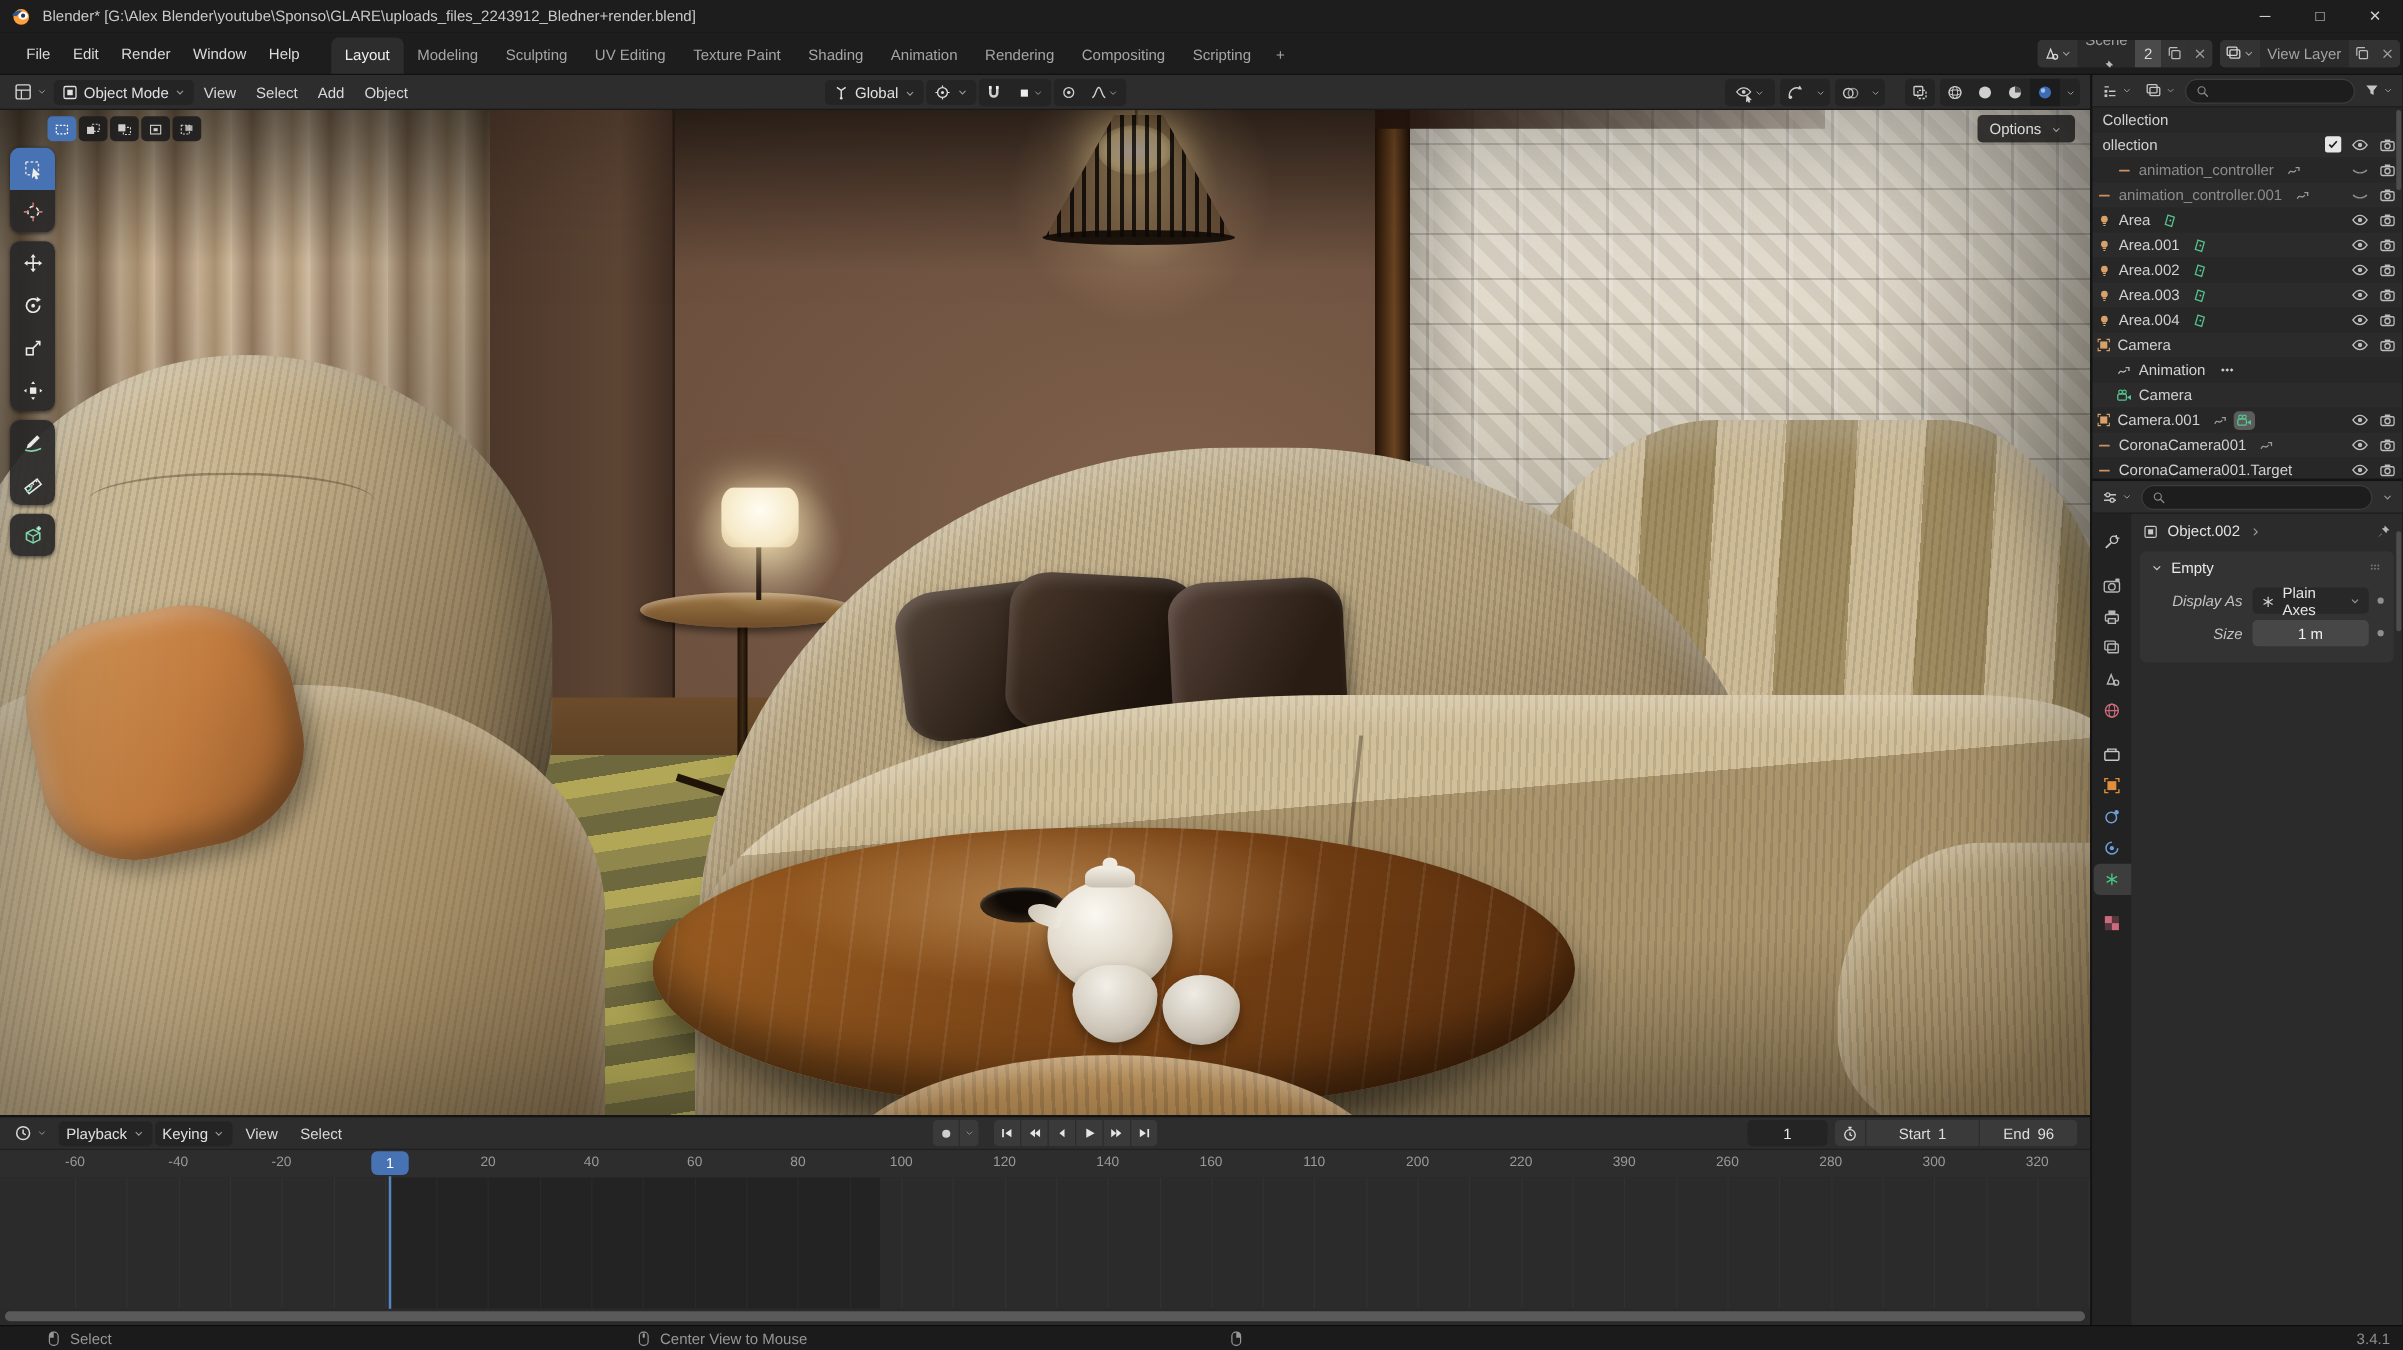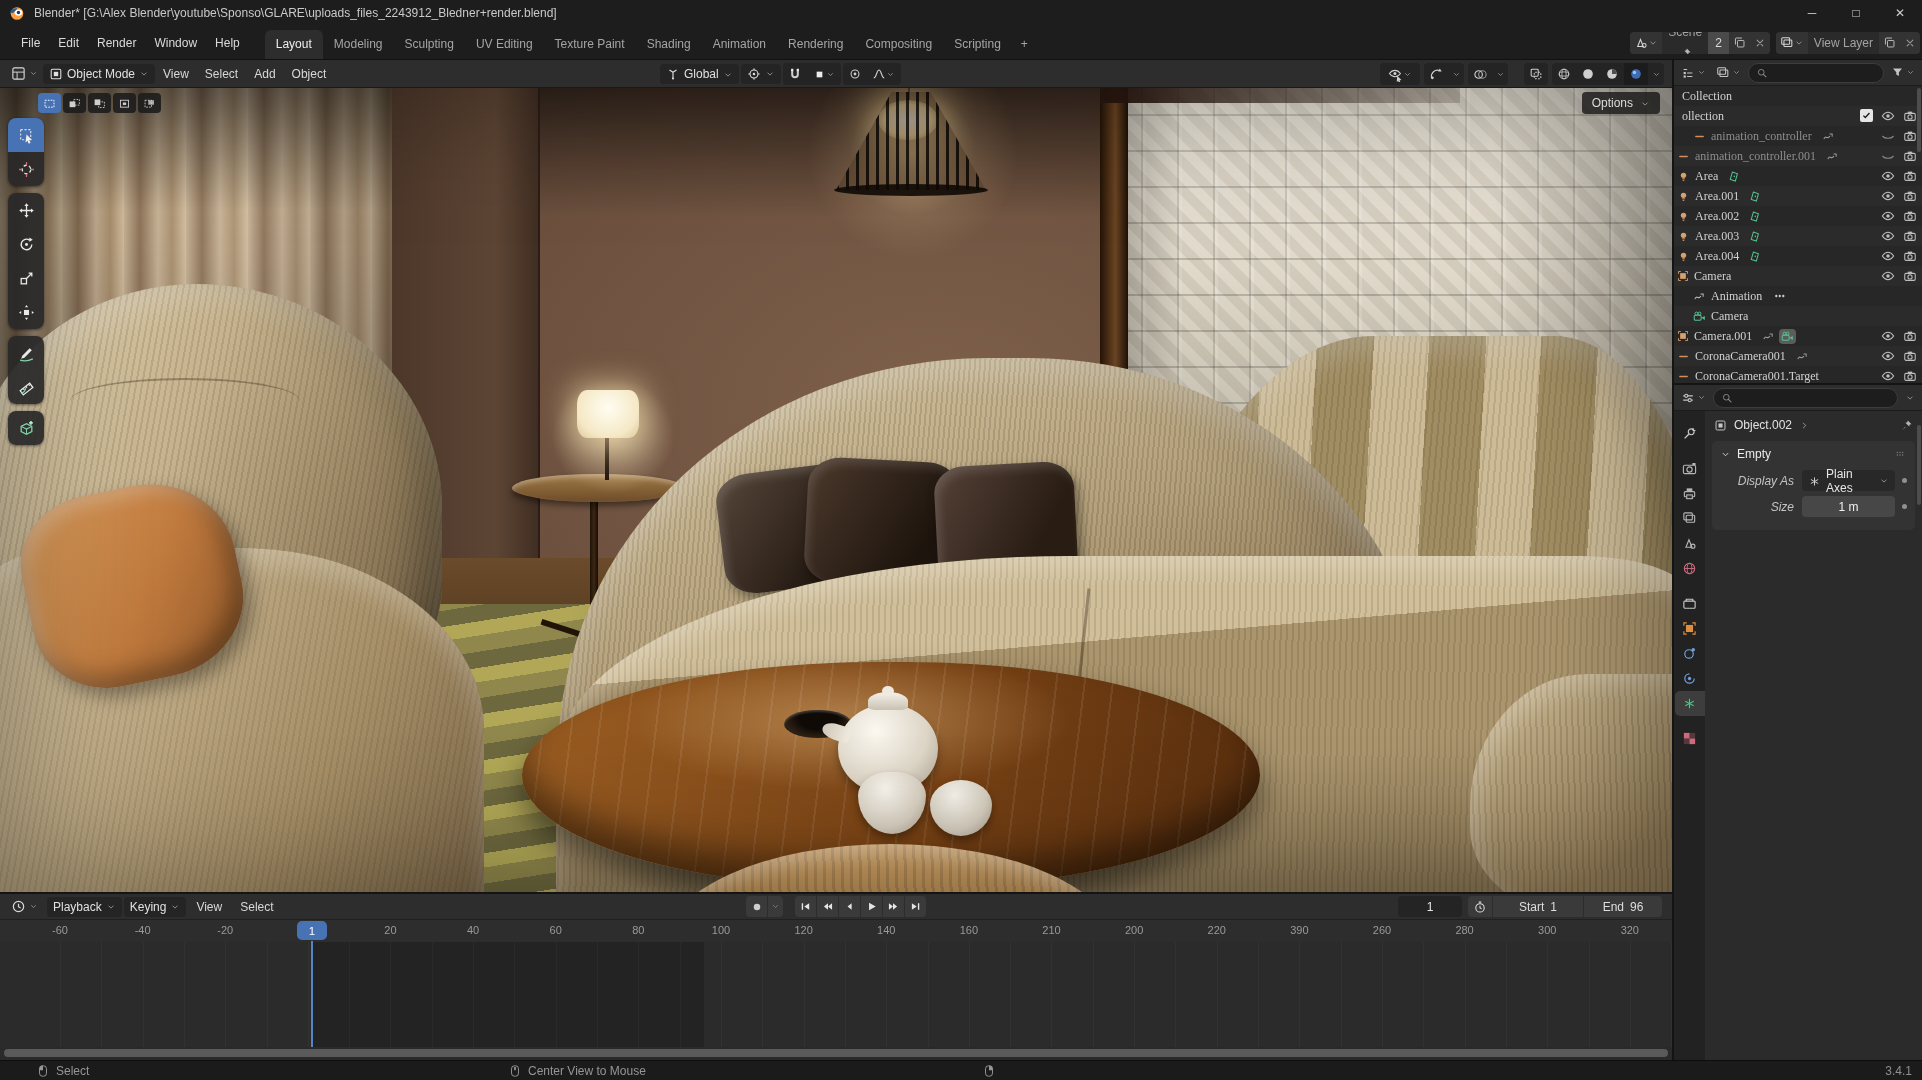--- a/index.html
+++ b/index.html
@@ -50,21 +50,21 @@
   .opt-btn.active{background:#4772b3;}
   .options-btn{position:absolute;right:12px;top:4px;background:rgba(24,24,24,.82);border-radius:4px;padding:4px 10px;display:flex;align-items:center;gap:7px;color:#dcdcdc;z-index:30;}
   
   .outliner{position:absolute;left:1672px;top:60px;width:250px;height:323px;background:#272727;border-left:2px solid #141414;box-sizing:border-box;}
   .panel-hdr{height:26px;background:#2d2d2d;display:flex;align-items:center;gap:4px;padding:0 4px;border-bottom:1px solid #1c1c1c;box-sizing:border-box;}
   .mini-btn{display:flex;align-items:center;gap:2px;padding:2px 3px;border-radius:3px;color:#c5c5c5;}
   .search-box{flex:1;display:flex;align-items:center;gap:4px;background:#1d1d1d;border:1px solid #3c3c3c;border-radius:10px;height:18px;padding:0 7px;color:#8a8a8a;min-width:0;}
   .ol-rows{position:absolute;top:26px;left:0;right:0;bottom:0;overflow:hidden;}
   .ol-row{height:20px;display:flex;align-items:center;position:relative;padding-left:3px;}
   .ol-row:nth-child(even){background:#2b2b2b;}
-  .ol-label{margin-left:5px;color:#d2d2d2;white-space:nowrap;font-family:Liberation Serif, serif;}
+  .ol-label{margin-left:5px;color:#d2d2d2;white-space:nowrap;}
   .ol-row.dim .ol-label{color:#8d8d8d;}
   .ol-mid{display:flex;align-items:center;margin-left:10px;gap:4px;}
   .ol-right{position:absolute;right:5px;display:flex;gap:8px;align-items:center;color:#bdbdbd;}
   .ol-check{width:13px;height:13px;background:#e6e6e6;border-radius:2px;display:flex;align-items:center;justify-content:center;}
   .data-box{background:#5c5c5c;border-radius:4px;padding:1px 2px;display:flex;align-items:center;}
   .ol-scroll{position:absolute;right:1px;top:28px;width:4px;height:64px;background:#4d4d4d;border-radius:2px;}
   
   .props{position:absolute;left:1672px;top:383px;width:250px;height:677px;background:#2b2b2b;border-left:2px solid #141414;border-top:2px solid #141414;box-sizing:border-box;}
   .props-tabs{position:absolute;left:0;top:26px;bottom:0;width:31px;background:#222;display:flex;flex-direction:column;align-items:center;padding-top:10px;}
   .ptab{width:30px;height:25px;display:flex;align-items:center;justify-content:center;border-radius:5px 0 0 5px;color:#9b9b9b;}
@@ -1164,21 +1164,21 @@
       <span class="tick-label" style="left:142.622px">-40</span>
       <span class="tick-label" style="left:225.244px">-20</span>
       <span class="tick-label" style="left:390.488px">20</span>
       <span class="tick-label" style="left:473.11px">40</span>
       <span class="tick-label" style="left:555.732px">60</span>
       <span class="tick-label" style="left:638.354px">80</span>
       <span class="tick-label" style="left:720.976px">100</span>
       <span class="tick-label" style="left:803.598px">120</span>
       <span class="tick-label" style="left:886.22px">140</span>
       <span class="tick-label" style="left:968.842px">160</span>
-      <span class="tick-label" style="left:1051.464px">210</span>
+      <span class="tick-label" style="left:1051.464px">110</span>
       <span class="tick-label" style="left:1134.086px">200</span>
       <span class="tick-label" style="left:1216.708px">220</span>
       <span class="tick-label" style="left:1299.33px">390</span>
       <span class="tick-label" style="left:1381.952px">260</span>
       <span class="tick-label" style="left:1464.574px">280</span>
       <span class="tick-label" style="left:1547.196px">300</span>
       <span class="tick-label" style="left:1629.818px">320</span>
     </div>
   <div class="tl-tracks" id="tl-tracks">
       <div class="inrange" style="left:311.9971px;width:392.4545px"></div>

